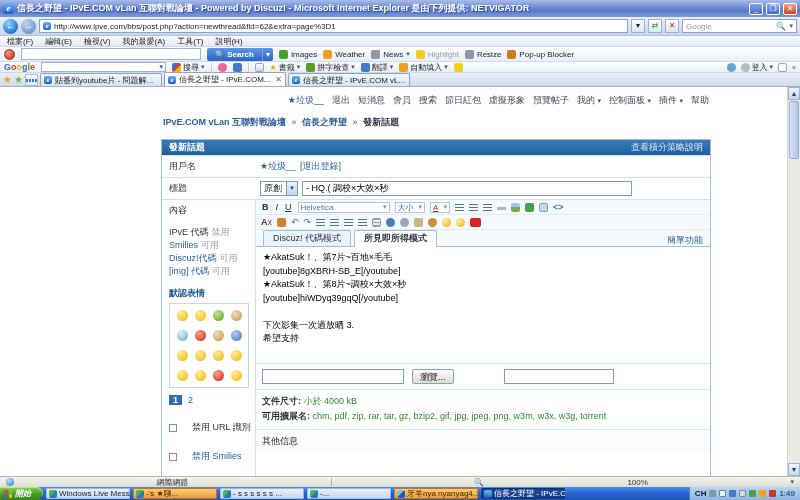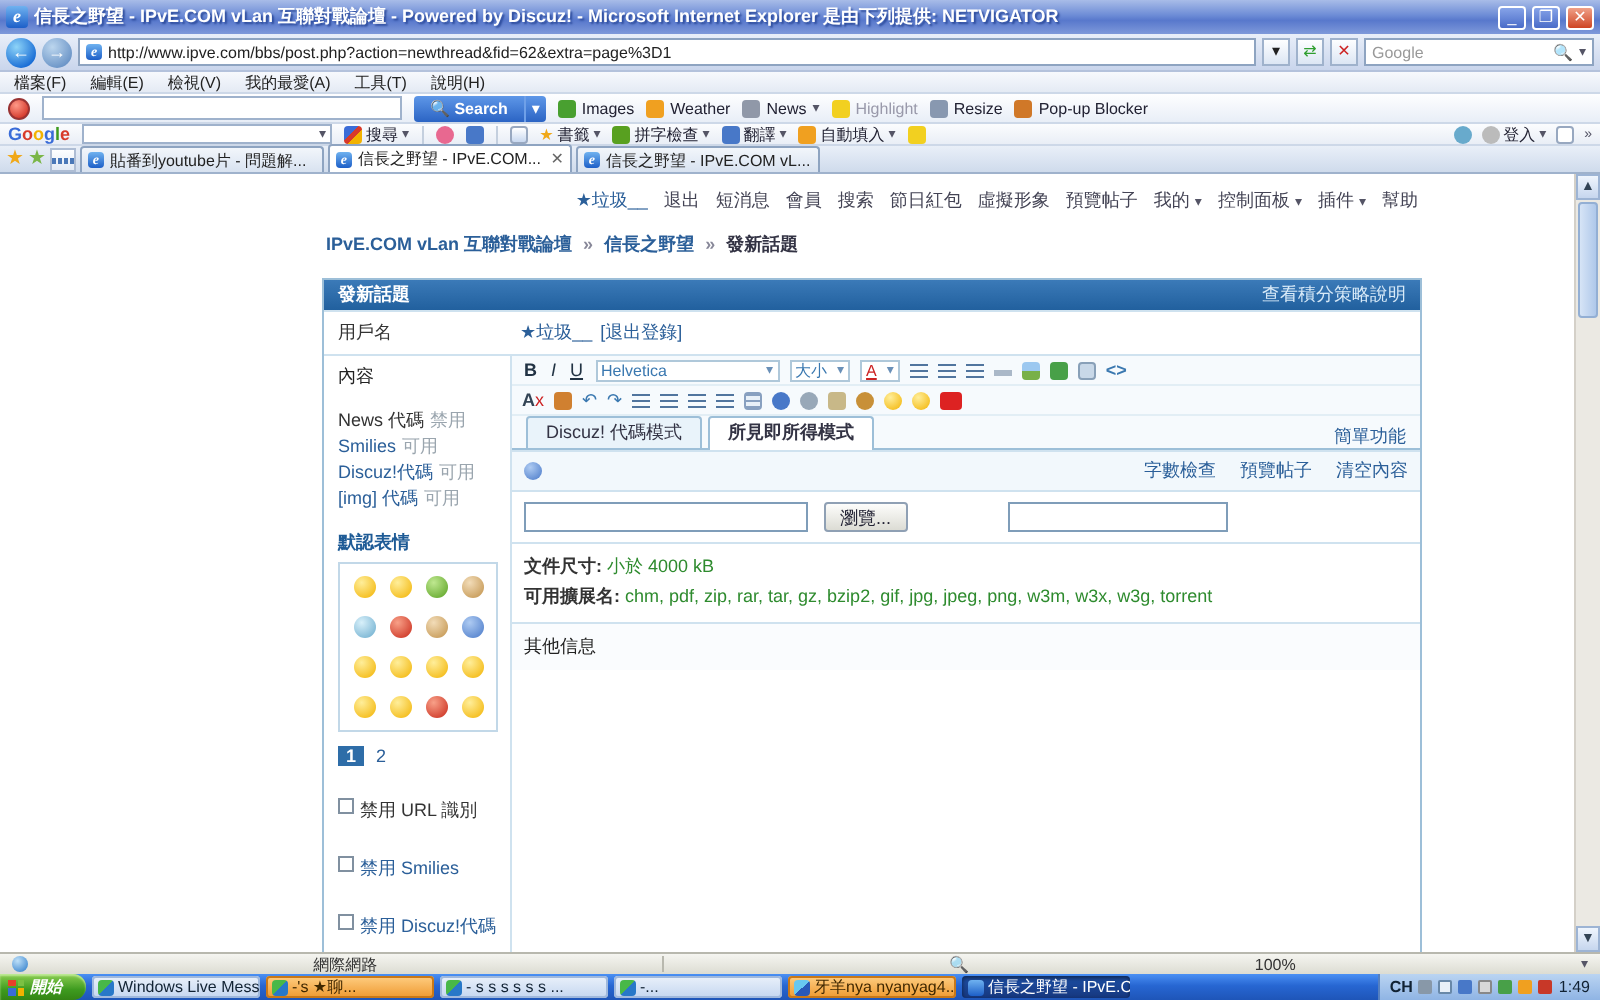--- a/index.html
+++ b/index.html
@@ -84,21 +84,21 @@
 .smiley{width:11px;height:11px;border-radius:50%}
 .s-y{background:radial-gradient(circle at 35% 30%,#FFEE9A,#F2B200)}
 .s-g{background:radial-gradient(circle at 35% 30%,#BFE890,#58A020)}
 .s-t{background:radial-gradient(circle at 35% 30%,#F2DCB8,#C09048)}
 .s-b{background:radial-gradient(circle at 35% 30%,#AECBF2,#4878C8)}
 .s-lb{background:radial-gradient(circle at 35% 30%,#D8F0FA,#68AACC)}
 .s-r{background:radial-gradient(circle at 35% 30%,#F8A088,#C82818)}
 .pg{display:flex;gap:4px;margin:7px 0 9px;align-items:center}
 .pg .cur{background:#2E6DA8;color:#fff;padding:0 4px;font-weight:bold}
 .pg .num{color:#2B5F99;padding:0 2px}
-.opt{display:flex;gap:3px;margin:16px 0;white-space:nowrap}
+.opt{display:flex;align-items:center;gap:15px;margin:16px 0;white-space:nowrap}
 .cb{width:8px;height:8px;border:1px solid #8090A0;background:#fff;flex:0 0 auto}
 .opt .t{color:#333}.opt .b{color:#2B5F99}
 
 .etb{display:flex;align-items:center;gap:5px;padding:2px 5px;background:#F6FAFD;border-bottom:1px solid #E2EEF5;height:15px}
 .eB{font-weight:bold}.eI{font-style:italic}.eU{text-decoration:underline}
 .ebtn{color:#234;padding:0 1px}
 .esel{border:1px solid #AFC8DA;background:#fff;height:11px;display:flex;align-items:center;padding:0 2px;gap:5px;color:#3A78B0;font-size:8px}
 .esel .caret{color:#6A90B8}
 .ealign{width:9px;height:7px;background:repeating-linear-gradient(to bottom,#51759E 0 1px,transparent 1px 3px)}
 .mi{width:9px;height:9px;border-radius:2px;display:inline-block}
@@ -320,26 +320,36 @@
         </div>
 
         <div class="frow">
           <div class="flabel">用戶名</div>
           <div class="fval">
             <span class="link">★垃圾__</span>
             <span class="link">[退出登錄]</span>
           </div>
         </div>
 
+        <div class="frow">
+          <div class="flabel">標題</div>
+          <div class="fval">
+            <span class="fakesel">
+                <span>原創</span>
+                <span class="dd">▾</span>
+              </span>
+            <input class="subjinput" value="- HQ.( 調校×大效×秒" style="">
+          </div>
+        </div>
 
         <div class="crow">
           <div class="cleft">
             <div>內容</div>
             <div class="codestat">
-              <div><span class="nm">News 代碼</span><span class="st">禁用</span></div>
+              <div><span class="nm">IPvE 代碼</span><span class="st">禁用</span></div>
               <div><span class="nm lk">Smilies</span><span class="st">可用</span></div>
               <div><span class="nm lk">Discuz!代碼</span><span class="st">可用</span></div>
               <div><span class="nm lk">[img] 代碼</span><span class="st">可用</span></div>
             </div>
             <div class="smtitle">默認表情</div>
             <div class="smbox">
               <span class="smiley s-y"></span>
               <span class="smiley s-y"></span>
               <span class="smiley s-g"></span>
               <span class="smiley s-t"></span>
@@ -425,29 +435,28 @@
               <span class="smiley s-y" style="width:9px;height:9px"></span>
               <span class="mi" style="background:#D22;width:11px"></span>
             </div>
 
             <div class="etabs">
               <span class="etab">Discuz! 代碼模式</span>
               <span class="etab on">所見即所得模式</span>
               <span class="emode">簡單功能</span>
             </div>
 
-
-            <div class="efoot">
-              <span class="smiley s-b" style="width:9px;height:9px"></span>
-              <span class="links">
-                <span>字數檢查</span>
-                <span>預覽帖子</span>
-                <span>清空內容</span>
-              </span>
-            </div>
+            <div class="etext">★AkatSuk！、第7片~百地×毛毛
+[youtube]8gXBRH-SB_E[/youtube]
+★AkatSuk！、第8片~調校×大效×秒
+[youtube]hiWDyq39gqQ[/youtube]
+
+下次影集一次過放晒 3.
+希望支持</div>
+
 
             <div class="attach">
               <div class="attRow">
                 <span class="fileinput"></span>
                 <span class="browse">瀏覽...</span>
                 <span class="descinput"></span>
               </div>
               <div class="attInfo">
                 <div><span class="k">文件尺寸:</span> <span class="v">小於 4000 kB</span></div>
                 <div><span class="k">可用擴展名:</span> <span class="v">chm, pdf, zip, rar, tar, gz, bzip2, gif, jpg, jpeg, png, w3m, w3x, w3g, torrent</span></div>

